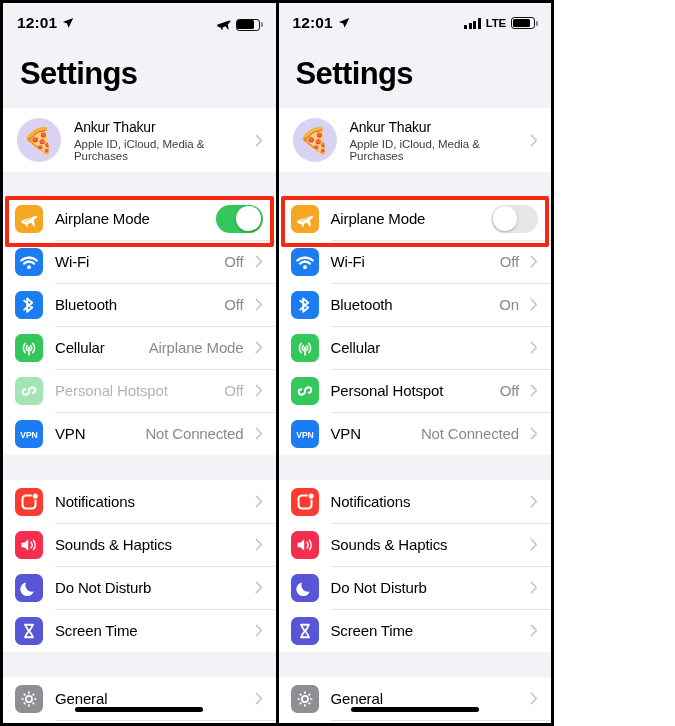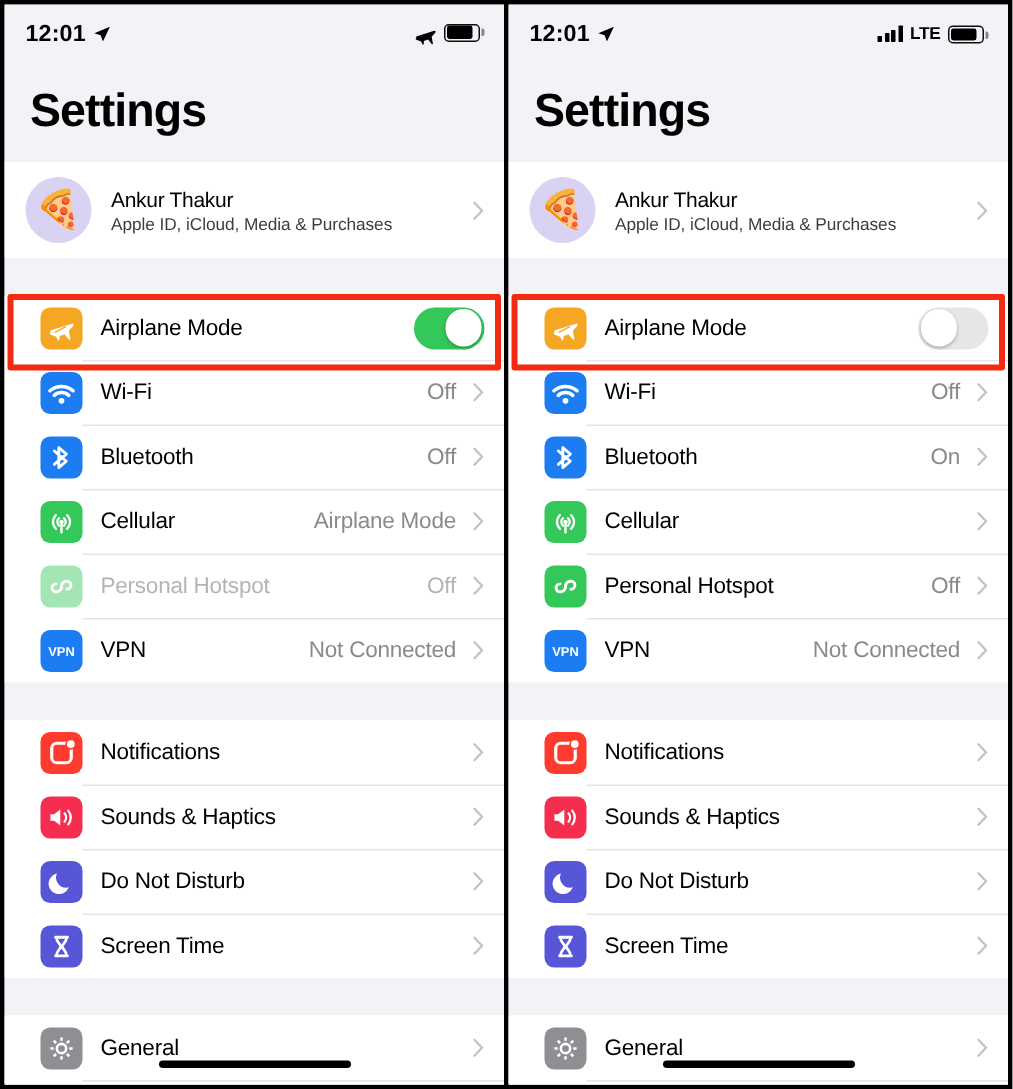--- a/index.html
+++ b/index.html
@@ -5,21 +5,21 @@
 <style>
   * { box-sizing: border-box; margin: 0; padding: 0; }
   html, body {
     width: 675px; height: 726px;
     background: #ffffff;
     font-family: "Liberation Sans", "DejaVu Sans", sans-serif;
     overflow: hidden;
   }
   .stage {
     position: relative;
-    width: 675px; height: 726px;
+    width: 554px; height: 726px;
     display: flex;
     background: #000;
   }
   .phone {
     position: relative;
     width: 336px;
     height: 726px;
     background: #f2f2f7;
     overflow: hidden;
     border-left: 3px solid #000;
@@ -33,21 +33,21 @@
     height: 40px;
     display: flex;
     align-items: center;
     justify-content: space-between;
     padding: 0 16px 0 14px;
     background: #f2f2f7;
   }
   .sb-left { display: flex; align-items: center; gap: 5px; }
   .sb-time { font-size: 15.5px; font-weight: 600; color: #000; letter-spacing: .1px; }
   .loc-arrow { width: 12px; height: 12px; display: block; }
-  .sb-right { display: flex; align-items: flex-start; gap: 5px; }
+  .sb-right { display: flex; align-items: flex-end; gap: 5px; }
   .plane-sb { width: 15px; height: 15px; display: block; }
   .bars { display: flex; align-items: flex-end; gap: 1.6px; height: 11px; }
   .bars i { display: block; width: 3px; background: #000; border-radius: .5px; }
   .bars i:nth-child(1){ height: 4px; }
   .bars i:nth-child(2){ height: 6px; }
   .bars i:nth-child(3){ height: 8.5px; }
   .bars i:nth-child(4){ height: 11px; }
   .lte { font-size: 11.5px; font-weight: 700; color: #000; letter-spacing: -.2px; }
   .battery { position: relative; width: 24px; height: 12px; }
   .battery .shell {
@@ -69,21 +69,21 @@
 
   
   .group { background: #fff; }
   .gap { height: 25px; background: #f2f2f7; }
 
   .row {
     position: relative;
     display: flex;
     align-items: center;
     height: 43px;
-    padding-left: 24px;
+    padding-left: 12px;
     background: #fff;
   }
   .row + .row::before {
     content: "";
     position: absolute; left: 52px; right: 0; top: 0;
     height: 1px; background: #e3e3e6;
   }
   .icon {
     width: 28px; height: 28px;
     border-radius: 6.5px;

